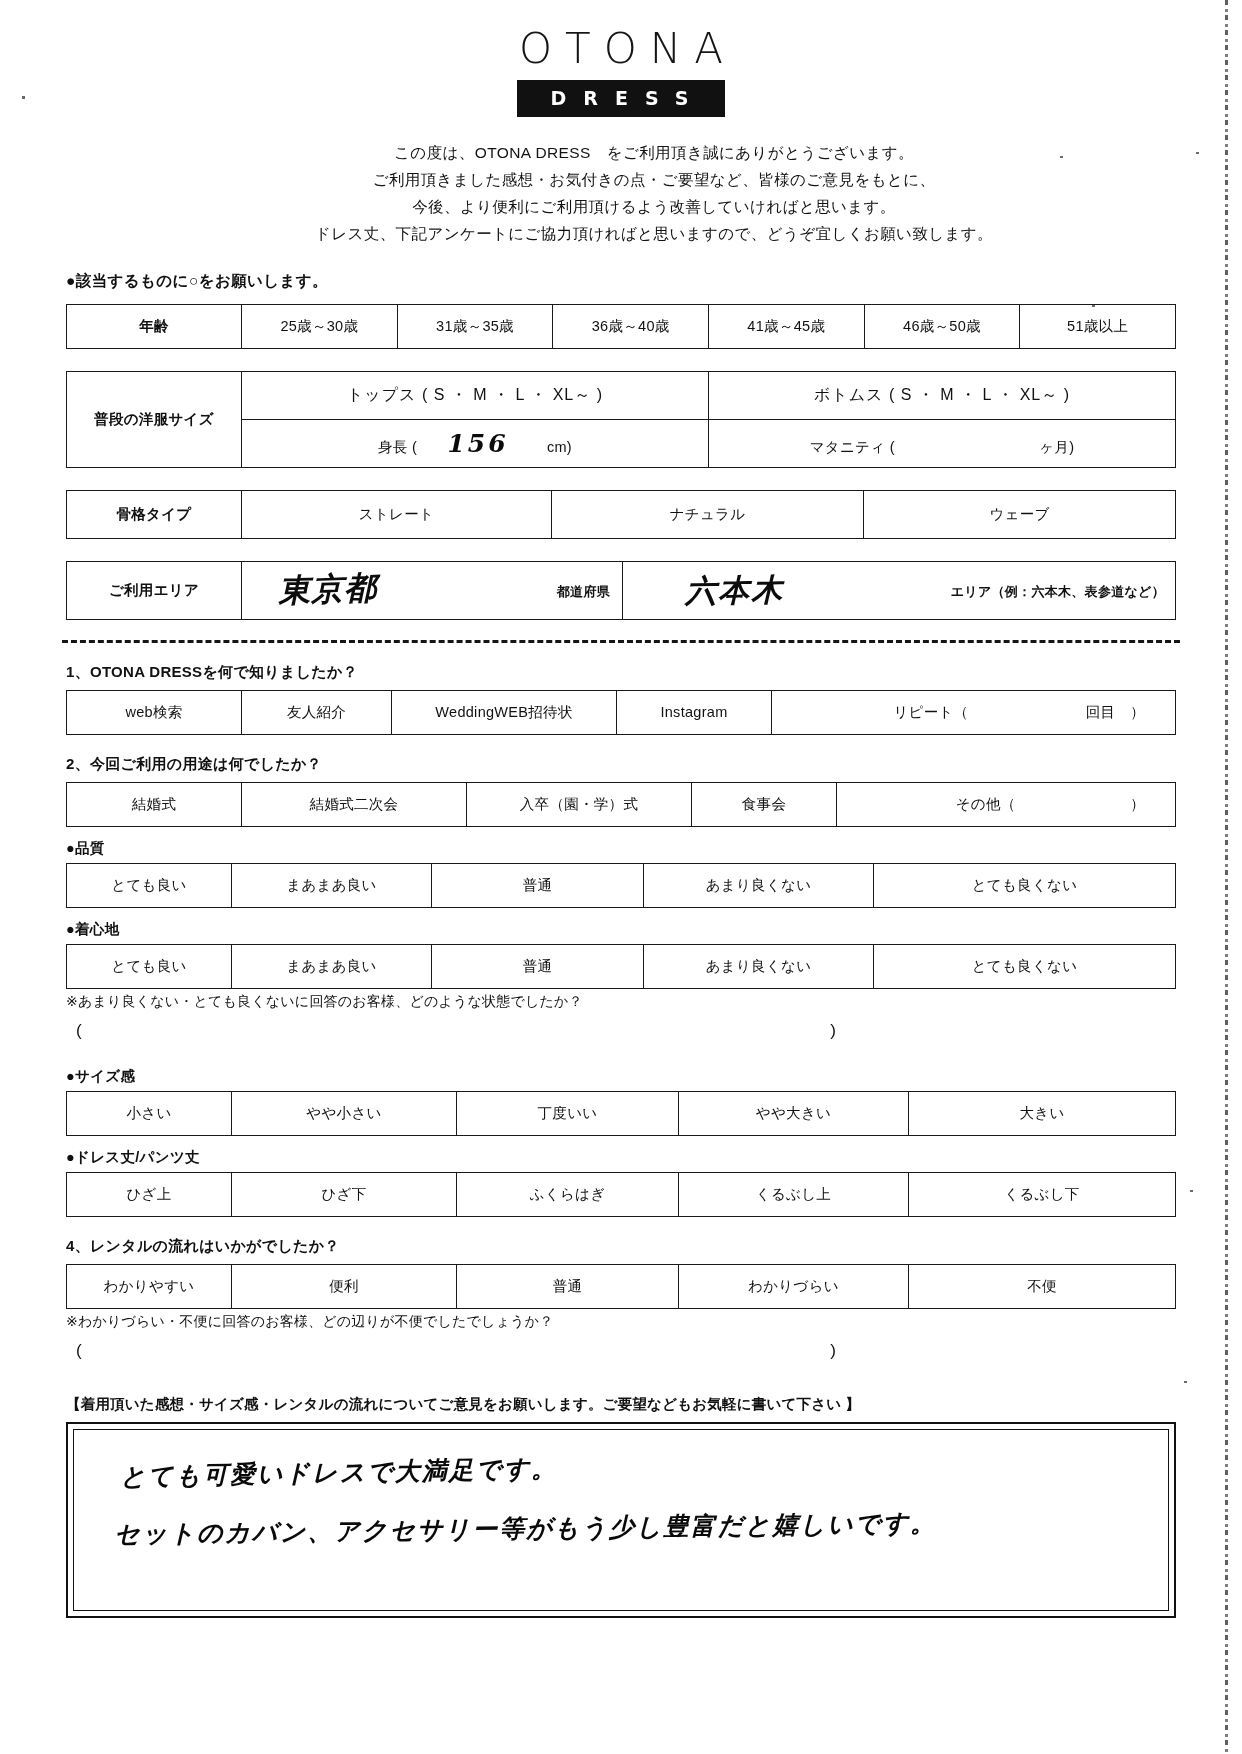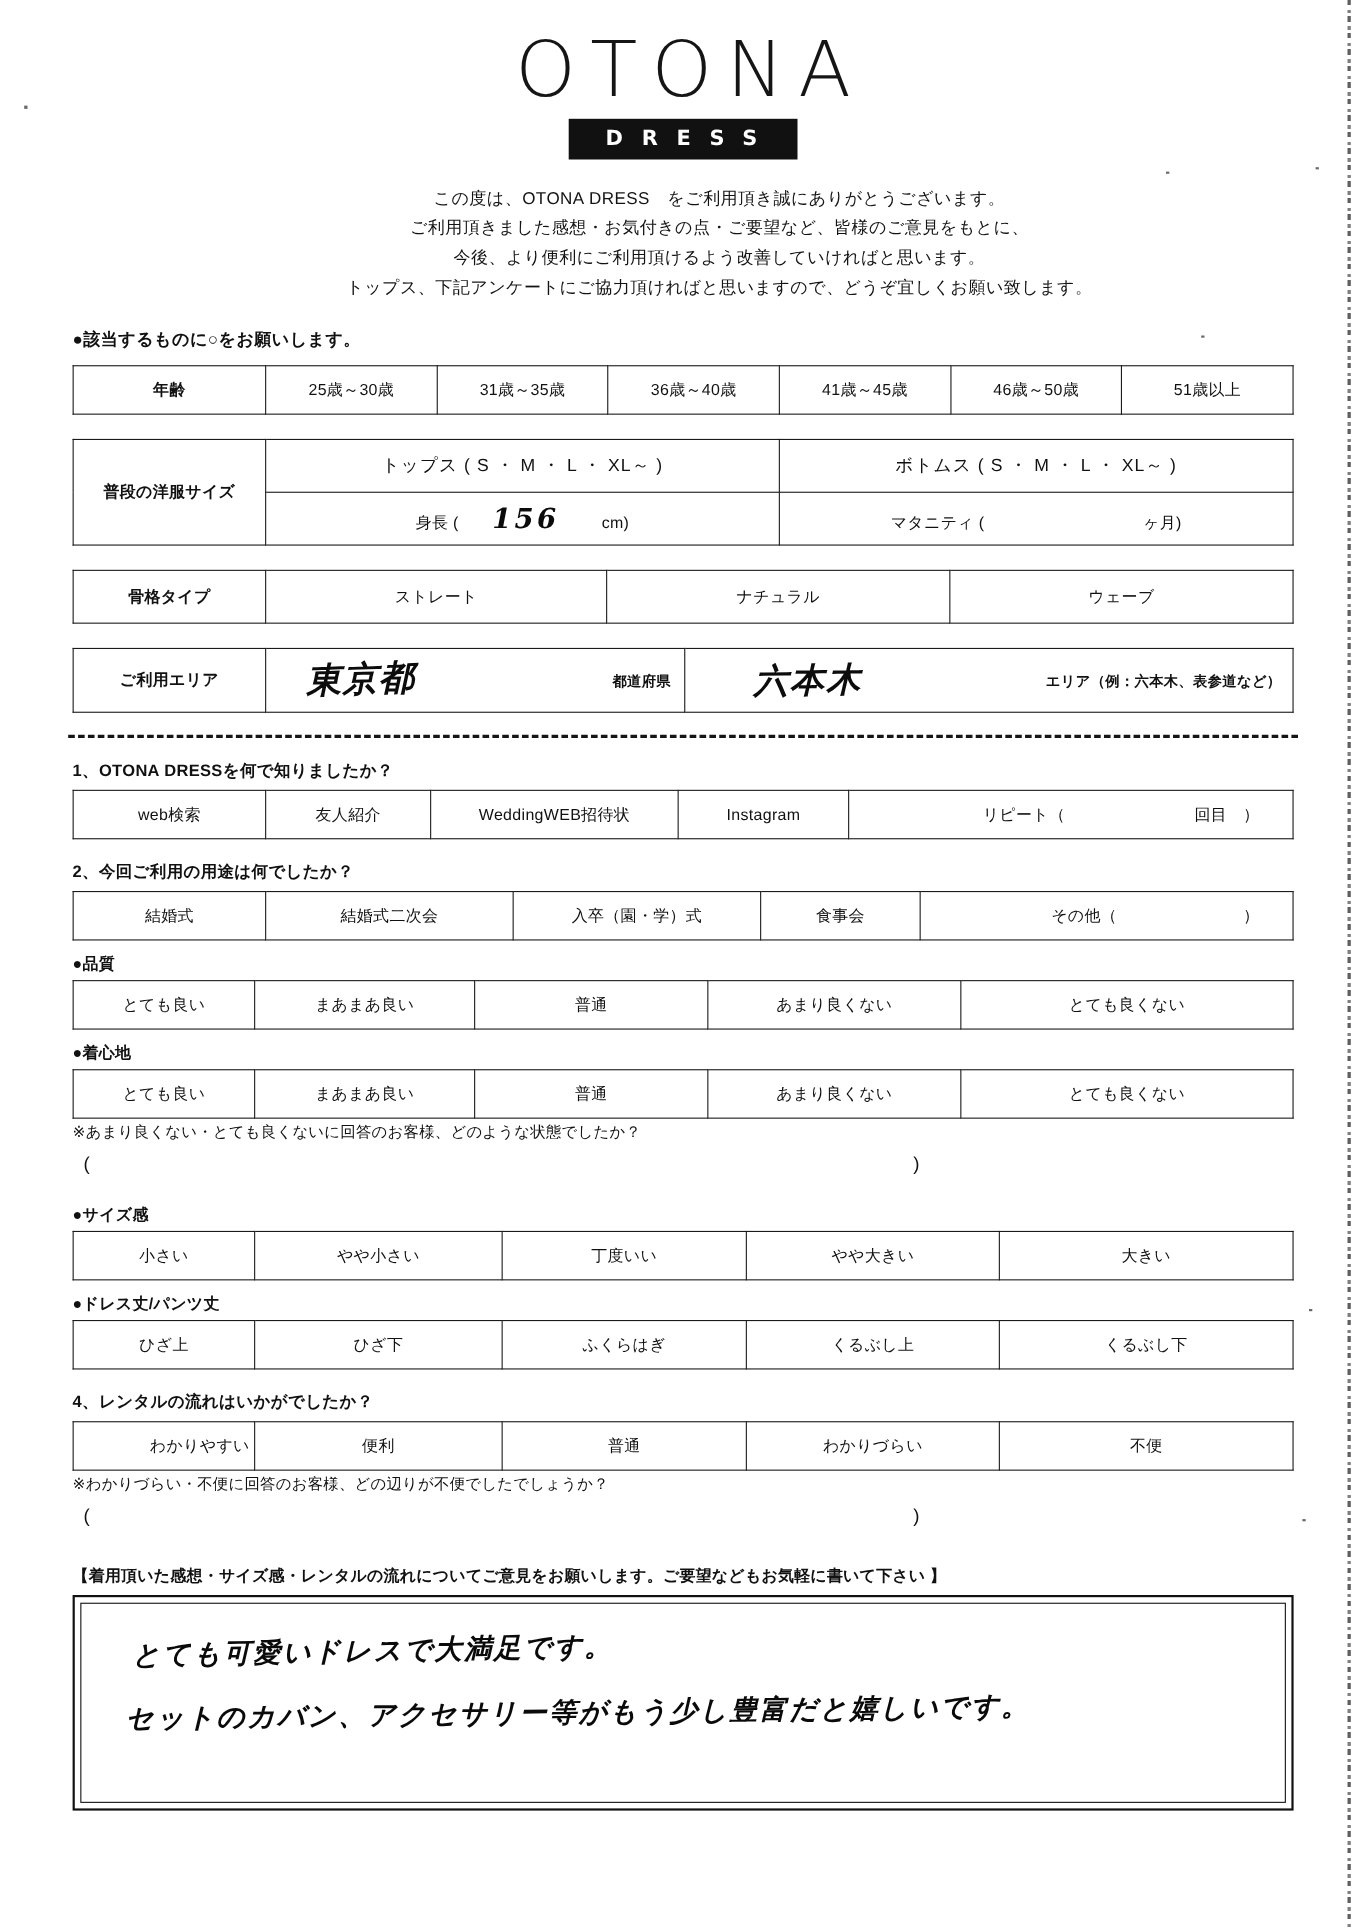--- a/index.html
+++ b/index.html
@@ -24,21 +24,21 @@
     opacity: .75;
   }
   .scan-speck { position: absolute; background: #6a6a6a; }
 
   .page { position: absolute; left: 0; top: 0; width: 1242px; height: 1754px; }
 
   
   .logo-wrap { text-align: center; padding-top: 28px; }
   .logo-otona {
     font-family: "DejaVu Sans", sans-serif;
-    font-size: 70px;
+    font-size: 42px;
     letter-spacing: 13px;
     font-weight: 300;
     color: #151515;
     line-height: 1.02;
     text-indent: 13px;
   }
   .logo-dress {
     display: inline-block;
     background: #111;
     color: #fff;
@@ -193,21 +193,21 @@
 
   <div class="logo-wrap">
     <div class="logo-otona">OTONA</div>
     <div class="logo-dress">DRESS</div>
   </div>
 
   <div class="intro">
     <div>この度は、OTONA DRESS　をご利用頂き誠にありがとうございます。</div>
     <div>ご利用頂きました感想・お気付きの点・ご要望など、皆様のご意見をもとに、</div>
     <div>今後、より便利にご利用頂けるよう改善していければと思います。</div>
-    <div>トップス、下記アンケートにご協力頂ければと思いますので、どうぞ宜しくお願い致します。</div>
+    <div>ドレス丈、下記アンケートにご協力頂ければと思いますので、どうぞ宜しくお願い致します。</div>
   </div>
 
   <div class="section-lead">●該当するものに○をお願いします。</div>
 
   <table class="tbl">
     <tbody>
         <tr>
       <td class="hdr" style="width:175px;">年齢</td>
       <td>25歳～30歳</td>
       <td>31歳～35歳</td>
@@ -363,21 +363,21 @@
       <td style="width:230px;">くるぶし上</td>
       <td>くるぶし下</td>
     </tr>
   </tbody>
     </table>
 
   <div class="q-head">4、レンタルの流れはいかがでしたか？</div>
   <table class="tbl">
     <tbody>
         <tr>
-      <td style="width:165px;text-align:right;">わかりやすい</td>
+      <td style="width:165px;">わかりやすい</td>
       <td style="width:225px;">便利</td>
       <td style="width:222px;">普通</td>
       <td style="width:230px;">わかりづらい</td>
       <td>不便</td>
     </tr>
   </tbody>
     </table>
   <div class="note">※わかりづらい・不便に回答のお客様、どの辺りが不便でしたでしょうか？</div>
   <div class="paren-line">
     <span>(</span>

